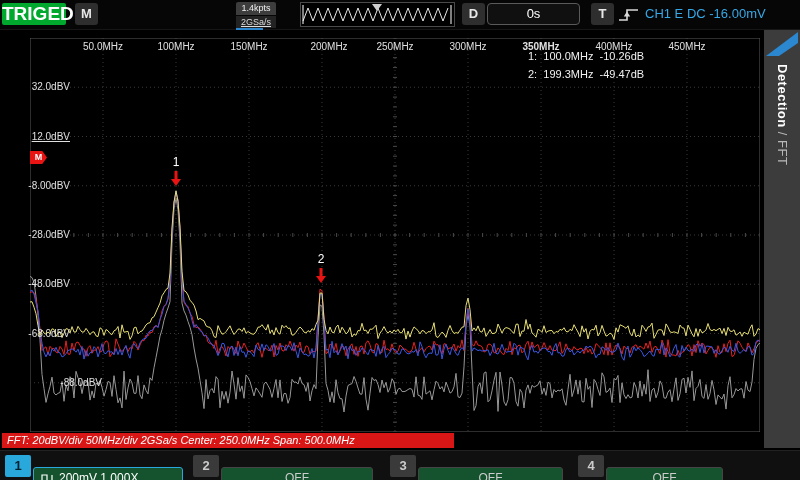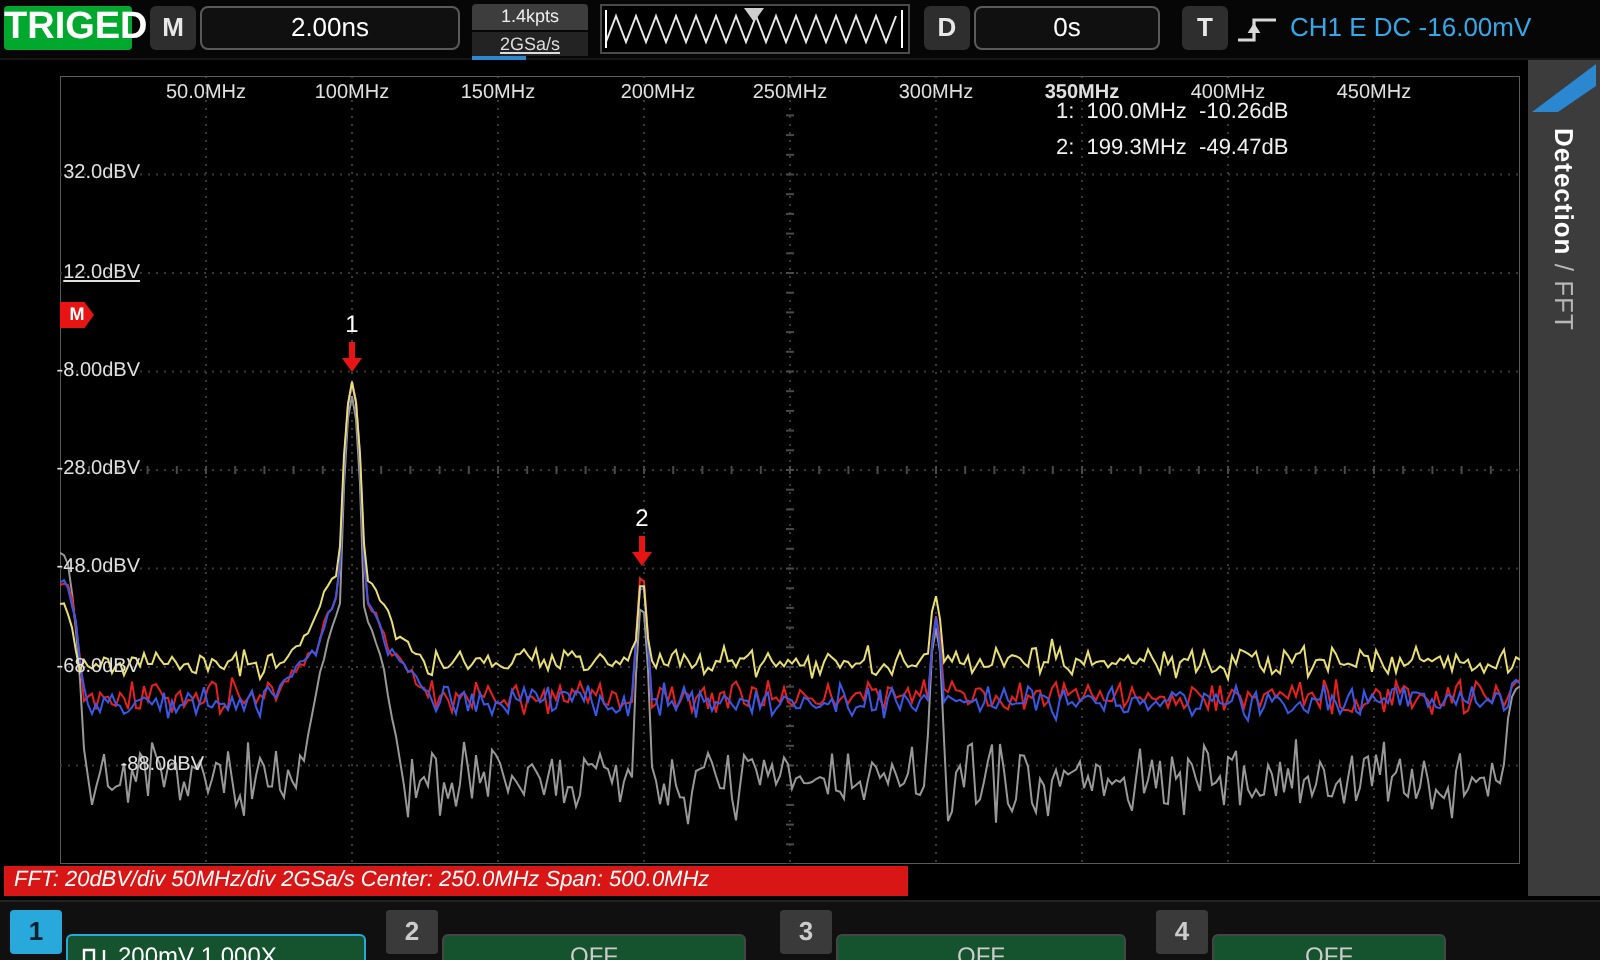--- a/index.html
+++ b/index.html
@@ -11,21 +11,21 @@
   .topbar { position:absolute; left:0; top:0; width:800px; height:30px; background:#060606; border-bottom:1px solid #161616; }
   .triged { position:absolute; left:2px; top:3px; width:64px; height:22px; background:#00a82d; color:#fff;
             font-weight:bold; font-size:19px; text-align:center; line-height:22px; border-radius:2px; }
   .keybox { position:absolute; top:3px; width:23px; height:22px; background:#2e2e2e; color:#e8e8e8;
             font-size:13px; font-weight:bold; text-align:center; line-height:22px; border-radius:3px; }
   .mbox { left:75px; } .dbox { left:462px; } .tbox { left:591px; }
   .valbox { position:absolute; top:3px; height:22px; background:#101010; border:1px solid #5a5a5a; border-radius:4px;
             color:#fff; font-size:13px; text-align:center; line-height:20px; }
   .timebase { left:100px; width:130px; }
   .delay { left:487px; width:93px; }
-  .acq { position:absolute; left:236px; top:2px; width:58px; height:26px; }
+  .acq { position:absolute; left:236px; top:2px; width:40px; height:26px; }
   .kpts { height:13px; background:#3d3d3d; font-size:9px; line-height:13px; text-align:center; color:#eee; border-radius:2px 2px 0 0; }
   .srate { height:12px; background:#232323; font-size:9px; line-height:12px; text-align:center; color:#ddd; margin-top:1px;text-decoration:underline; }
   .blue-underline { position:absolute; left:0; bottom:-2px; width:27px; height:2px; background:#2a87d0; }
   .wavestrip { position:absolute; left:300px; top:2px; width:155px; height:25px; border:1px solid #4a4a4a; background:#000; }
   .trig-icon { position:absolute; left:617px; top:5px; }
   .trig-info { position:absolute; left:645px; top:3px; height:22px; line-height:22px; color:#35a8e8; font-size:13px; white-space:nowrap; }
 
   
   .sidebar { position:absolute; right:0; top:30px; width:36px; height:418px; background:#3c3c3c; }
   .tab-arrow { position:absolute; left:0; top:0; }
@@ -60,21 +60,20 @@
   .ch-val.on { border-color:#29a8dc; color:#fff; text-align:left; display:flex; align-items:center; gap:5px; padding-left:7px; }
 </style>
 </head>
 <body>
 
 <div class="screen">
 
   <header class="topbar">
     <div class="triged">TRIGED</div>
     <div class="keybox mbox">M</div>
-    <div class="valbox timebase">2.00ns</div>
     <div class="acq">
       <div class="kpts">1.4kpts</div>
       <div class="srate">2GSa/s</div>
       <div class="blue-underline"></div>
     </div>
     <div class="wavestrip">
       <svg id="previewSvg" width="153" height="23">
           <polyline points="2,18 7,5 12,18 17,5 22,18 27,5 32,18 37,5 42,18 47,5 52,18 57,5 62,18 67,5 72,18 77,5 82,18 87,5 92,18 97,5 102,18 107,5 112,18 117,5 122,18 127,5 132,18 137,5 142,18 147,5" fill="none" stroke="#e8e8e8" stroke-width="1"></polyline>
           <line x1="2" y1="2" x2="2" y2="21" stroke="#fff"></line>
           <line x1="150" y1="2" x2="150" y2="21" stroke="#fff"></line>
@@ -219,21 +218,21 @@
       <div class="freq-label" style="left: 329px;">200MHz</div>
       <div class="freq-label" style="left: 395px;">250MHz</div>
       <div class="freq-label" style="left: 468px;">300MHz</div>
       <div class="freq-label" style="left: 541px; font-weight: bold;">350MHz</div>
       <div class="freq-label" style="left: 614px;">400MHz</div>
       <div class="freq-label" style="left: 687px; text-align: right;">450MHz</div>
       <div class="level-label" style="top: 81.25px;">32.0dBV</div>
       <div class="level-label" style="top: 130.5px; text-decoration: underline;">12.0dBV</div>
       <div class="level-label" style="top: 179.75px;">-8.00dBV</div>
       <div class="level-label" style="top: 229px;">-28.0dBV</div>
-      <div class="level-label" style="top: 278.25px;">-48.0dBV</div>
+      <div class="level-label" style="top: 278.25px; text-align: center;">-48.0dBV</div>
       <div class="level-label" style="top: 327.5px;">-68.0dBV</div>
       <div class="level-label" style="top: 376.75px; margin-left: 32px;">-88.0dBV</div>
       <div class="readout" style="top: 50px;">1:  100.0MHz  -10.26dB</div>
       <div class="readout" style="top: 68px;">2:  199.3MHz  -49.47dB</div>
       <div class="peak-marker" style="left: 169px; top: 155.315px;"><div class="pk-label">1</div><svg width="14" height="17" viewBox="0 0 14 17">
           <rect x="5.5" y="1" width="3" height="9" fill="#e81414"></rect>
           <polygon points="2,9 12,9 7,16" fill="#e81414"></polygon>
         </svg></div>
       <div class="peak-marker" style="left: 313.978px; top: 251.87px;"><div class="pk-label">2</div><svg width="14" height="17" viewBox="0 0 14 17">
           <rect x="5.5" y="1" width="3" height="9" fill="#e81414"></rect>

